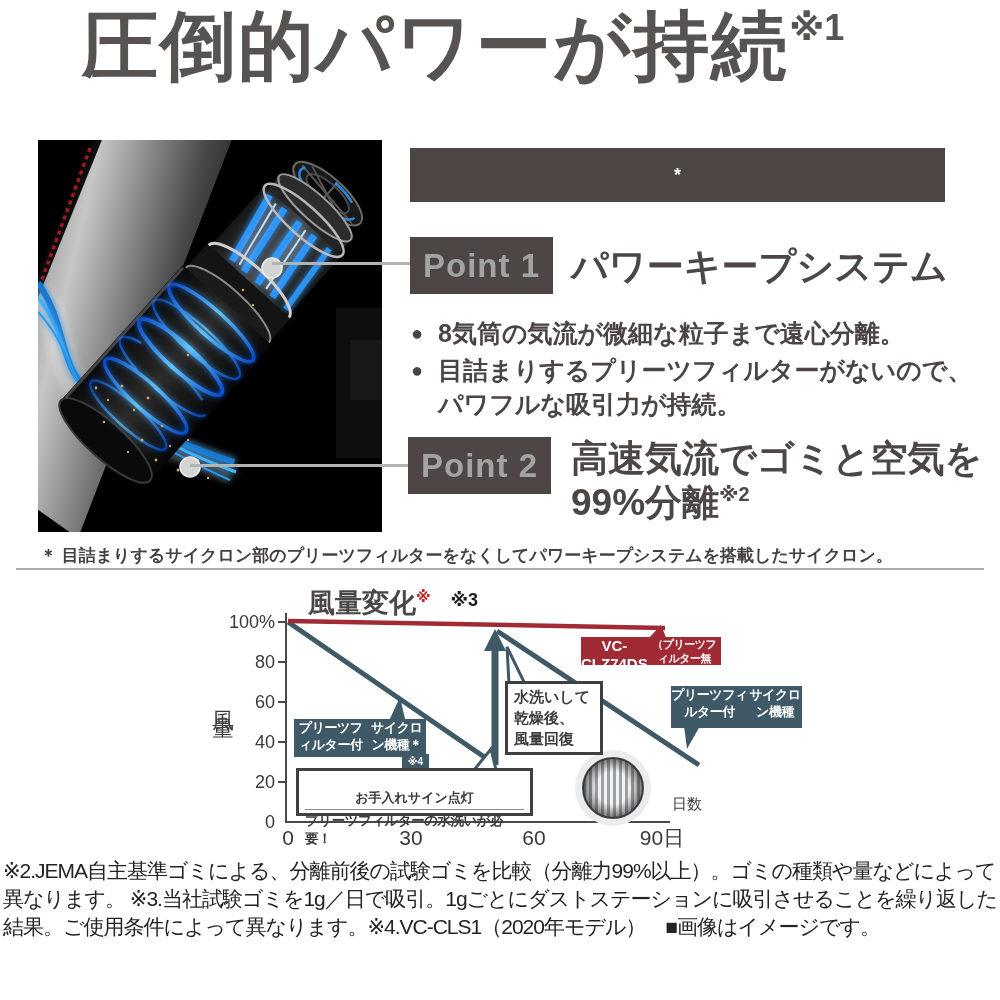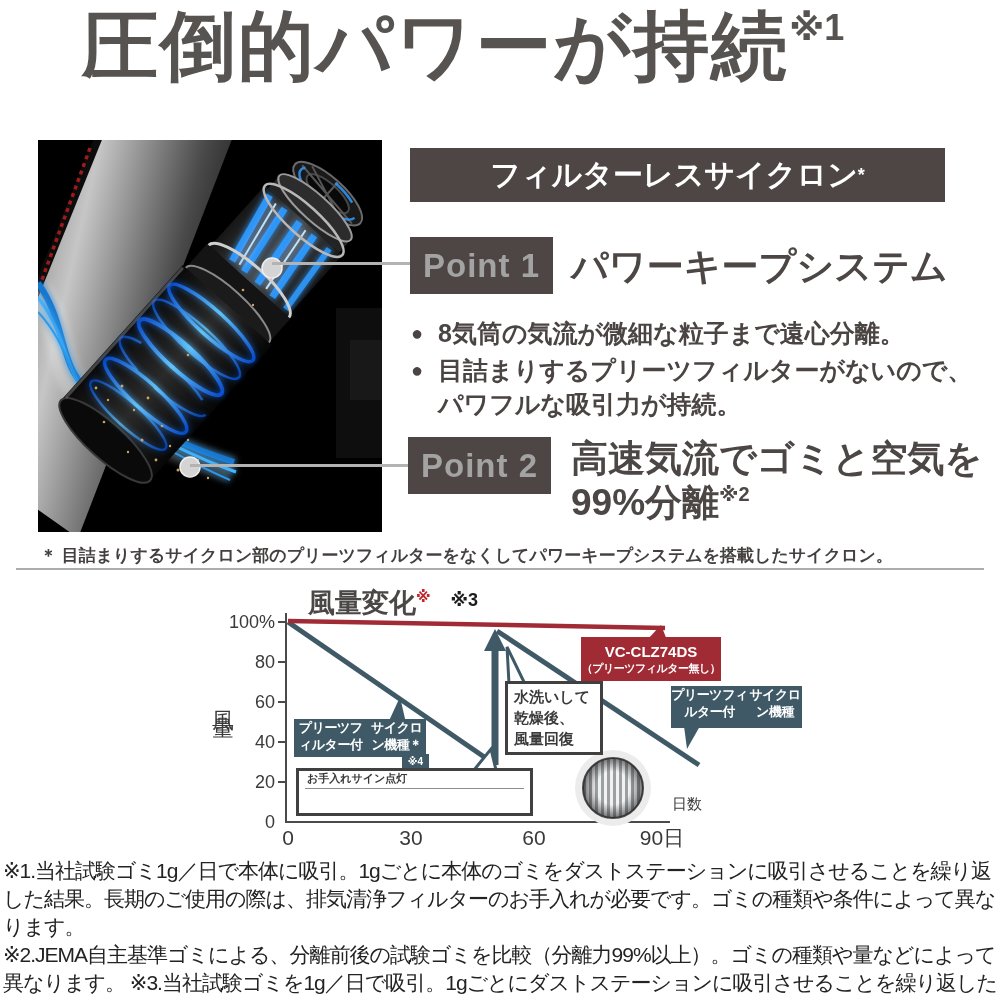--- a/index.html
+++ b/index.html
@@ -46,27 +46,27 @@
   .xlab{position:absolute;left:494px;top:212px;font-size:15px;color:#3a3a3a;white-space:nowrap;}
   .ann{position:absolute;text-align:center;}
   .teal-box{background:#3f5a66;color:#fff;font-size:13px;line-height:17px;font-weight:bold;
             display:flex;flex-direction:row;justify-content:center;letter-spacing:-.5px;}
   .ab-left{left:116px;top:136px;width:132px;height:38px;}
   .ab-right{left:493px;top:103px;width:131px;height:42px;}
   .white-box{background:#fff;border:3px solid #404040;color:#3a3a3a;font-weight:bold;}
   .ab-recovery{left:327px;top:98px;width:86px;height:66px;font-size:15px;line-height:21px;
                text-align:left;padding:2px 0 0 6px;}
   .ab-care{left:118px;top:185px;width:231px;height:42px;text-align:left;}
-  .ab-care .care-l1{font-size:11px;padding:0 8px 0;}
+  .ab-care .care-l1{font-size:13px;padding:18px 8px 0;text-align:center;}
   .ab-care .care-div{height:1px;background:#8d8d8d;margin:2px 6px;}
   .ab-care .care-l2{font-size:13.5px;padding:0 6px 2px;letter-spacing:-.5px;}
   .care-badge{left:224px;top:171px;width:27px;height:15px;background:#3f5a66;color:#fff;
               font-size:10px;font-weight:bold;display:flex;align-items:center;justify-content:center;}
-  .ab-model{left:403px;top:54px;width:140px;height:44px;background:#a12b35;color:#fff;font-weight:bold;
-            display:flex;flex-direction:column;justify-content:center;}
+  .ab-model{left:403px;top:54px;width:140px;height:28px;background:#a12b35;color:#fff;font-weight:bold;
+            display:flex;justify-content:center;}
   .ab-model .m-l1{font-size:15px;line-height:18px;}
   .ab-model .m-l2{font-size:11px;line-height:14px;letter-spacing:-.5px;}
 
   
   .footnotes{left:3px;top:857px;width:994px;color:#232323;font-size:21px;line-height:28px;letter-spacing:-1px;}
   .footnotes p{margin:0;}
 </style>
 </head>
 <body>
 
@@ -186,21 +186,20 @@
 
       <circle cx="234" cy="128" r="10" fill="#d4d4d4" stroke="#efefef" stroke-width="1.5"></circle>
       <circle cx="152" cy="327" r="10" fill="#d4d4d4" stroke="#efefef" stroke-width="1.5"></circle>
     </svg>
   </div>
 
   <div class="abs callout-line cl1"></div>
   <div class="abs callout-line cl2"></div>
 
   <div class="abs banner">
-      <span>フィルターレスサイクロン</span>
       <sup>*</sup>
     </div>
 
   <div class="abs point-badge pb1">Point 1</div>
   <div class="abs point-heading ph1">パワーキープシステム</div>
 
   <div class="abs bullets">
     <div class="bullet-row">
       <span class="bullet-marker">●</span>
       <span>8気筒の気流が微細な粒子まで遠心分離。</span>
@@ -299,21 +298,21 @@
       <div class="m-l2">（プリーツフィルター無し）</div>
     </div>
     <div class="ann teal-box ab-right">
       <span>プリーツフィルター付</span>
       <span>サイクロン機種</span>
     </div>
     <div class="ann care-badge">※4</div>
     <div class="ann white-box ab-care">
       <div class="care-l1">お手入れサイン点灯</div>
       <div class="care-div"></div>
+      <div class="care-l2">プリーツフィルターの水洗いが必要！</div>
     </div>
   </div>
 
   <div class="abs footnotes">
-    <p>※1.当社試験ゴミ1g／日で本体に吸引。1gごとに本体のゴミをダストステーションに吸引させることを繰り返した結果。長期のご使用の際は、排気清浄フィルターのお手入れが必要です。ゴミの種類や条件によって異なります。</p>
     <p>※2.JEMA自主基準ゴミによる、分離前後の試験ゴミを比較（分離力99%以上）。ゴミの種類や量などによって異なります。 ※3.当社試験ゴミを1g／日で吸引。1gごとにダストステーションに吸引させることを繰り返した結果。ご使用条件によって異なります。※4.VC-CLS1（2020年モデル）　■画像はイメージです。</p>
   </div>
 
 </div>
 
 </body></html>

